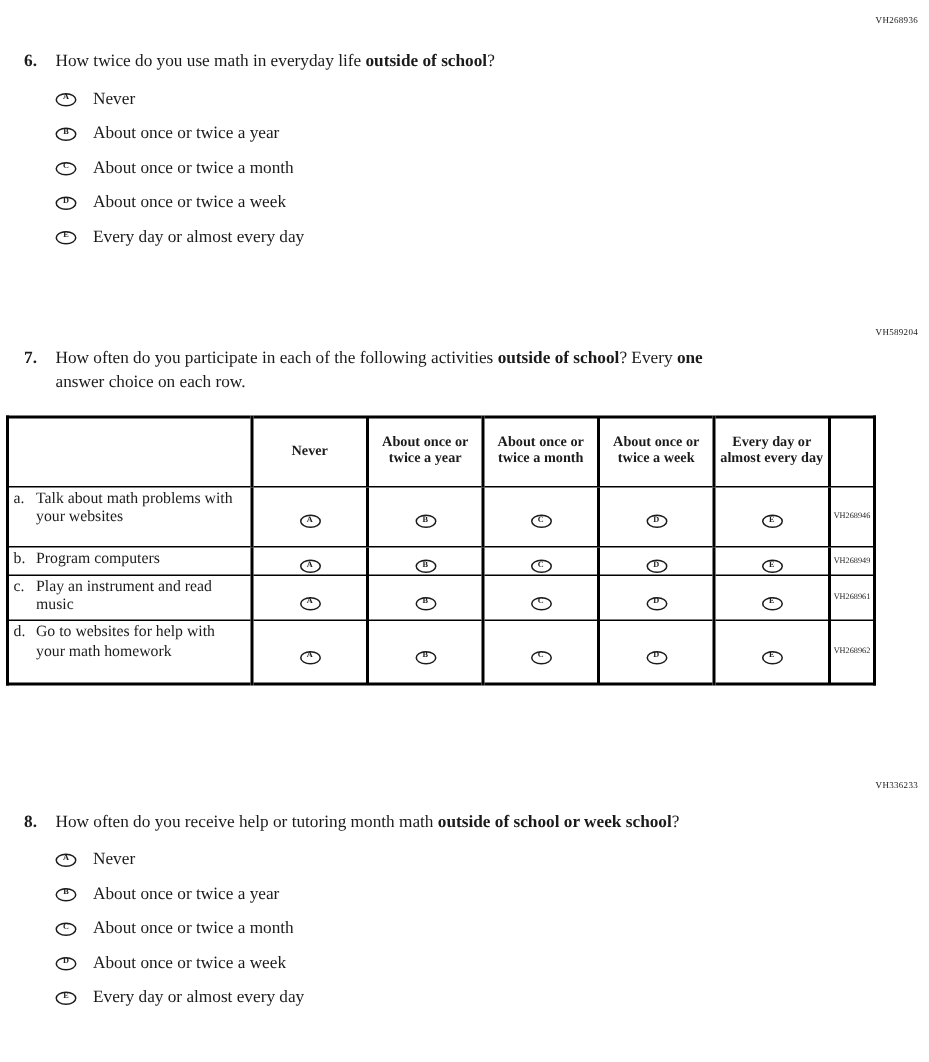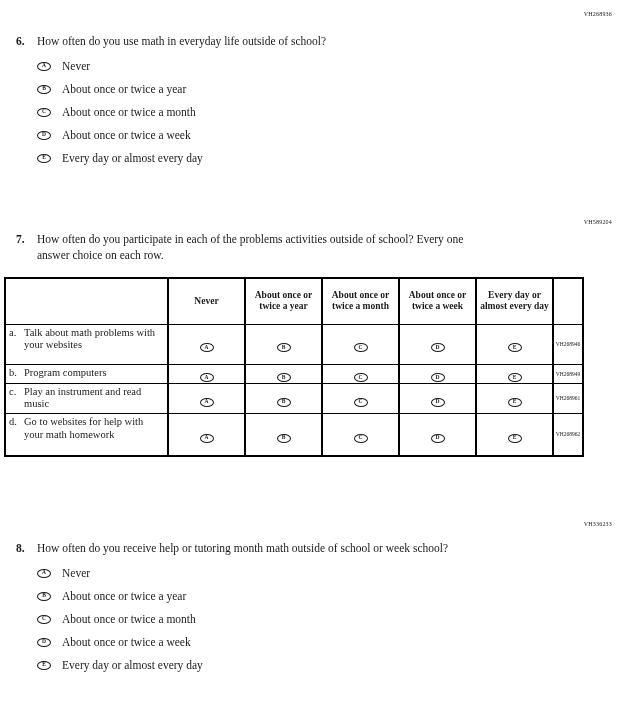--- a/index.html
+++ b/index.html
@@ -23,21 +23,21 @@
   .code-q8  { top: 521px; right: 7px; }
 
   .qblock { position: absolute; left: 16px; }
   .q6-block { top: 34px; width: 560px; }
   .q7-block { top: 232px; width: 462px; }
   .q8-block { top: 541px; width: 486px; }
 
   .q-line { display: flex; font-size: 11.5px; line-height: 1.35; }
   .q-num { font-weight: bold; width: 21px; flex: 0 0 21px; }
   .q-text { flex: 1; }
-  .q-text b { font-weight: normal; }
+  .q-text b { font-weight: bold; }
 
   .options { margin-top: 10px; padding-left: 21px; }
   .option { display: flex; align-items: center; margin-bottom: 10px; height: 13px; }
   .bubble {
     display: inline-flex; align-items: center; justify-content: center;
     width: 14px; height: 9px; flex: 0 0 14px;
     border: 1px solid #1b1b1b; border-radius: 50%;
     font-size: 5.5px; line-height: 1; font-weight: bold;
     margin-right: 11px;
   }
@@ -75,21 +75,21 @@
 
 <div class="page">
 
   <div class="code code-top">VH268936</div>
   <div class="code code-q7">VH589204</div>
   <div class="code code-q8">VH336233</div>
 
   <div class="qblock q6-block">
     <div class="q-line">
       <span class="q-num">6.</span>
-      <span class="q-text"><span>How often do you use math in everyday life </span><b>outside of school</b><span>?</span></span>
+      <span class="q-text"><span>How twice do you use math in everyday life </span><b>outside of school</b><span>?</span></span>
     </div>
     <div class="options">
       <div class="option">
         <span class="bubble">A</span>
         <span class="option-label">Never</span>
       </div>
       <div class="option">
         <span class="bubble">B</span>
         <span class="option-label">About once or twice a year</span>
       </div>
@@ -104,21 +104,21 @@
       <div class="option">
         <span class="bubble">E</span>
         <span class="option-label">Every day or almost every day</span>
       </div>
     </div>
   </div>
 
   <div class="qblock q7-block">
     <div class="q-line">
       <span class="q-num">7.</span>
-      <span class="q-text"><span>How often do you participate in each of the problems activities </span><b>outside of school</b><span>? Every </span><b>one</b><span> answer choice on each row.</span></span>
+      <span class="q-text"><span>How often do you participate in each of the following activities </span><b>outside of school</b><span>? Every </span><b>one</b><span> answer choice on each row.</span></span>
     </div>
   </div>
 
   <table class="q7">
     <colgroup>
       <col class="col-label">
         <col class="col-ans">
         <col class="col-ans">
         <col class="col-ans">
         <col class="col-ans">

